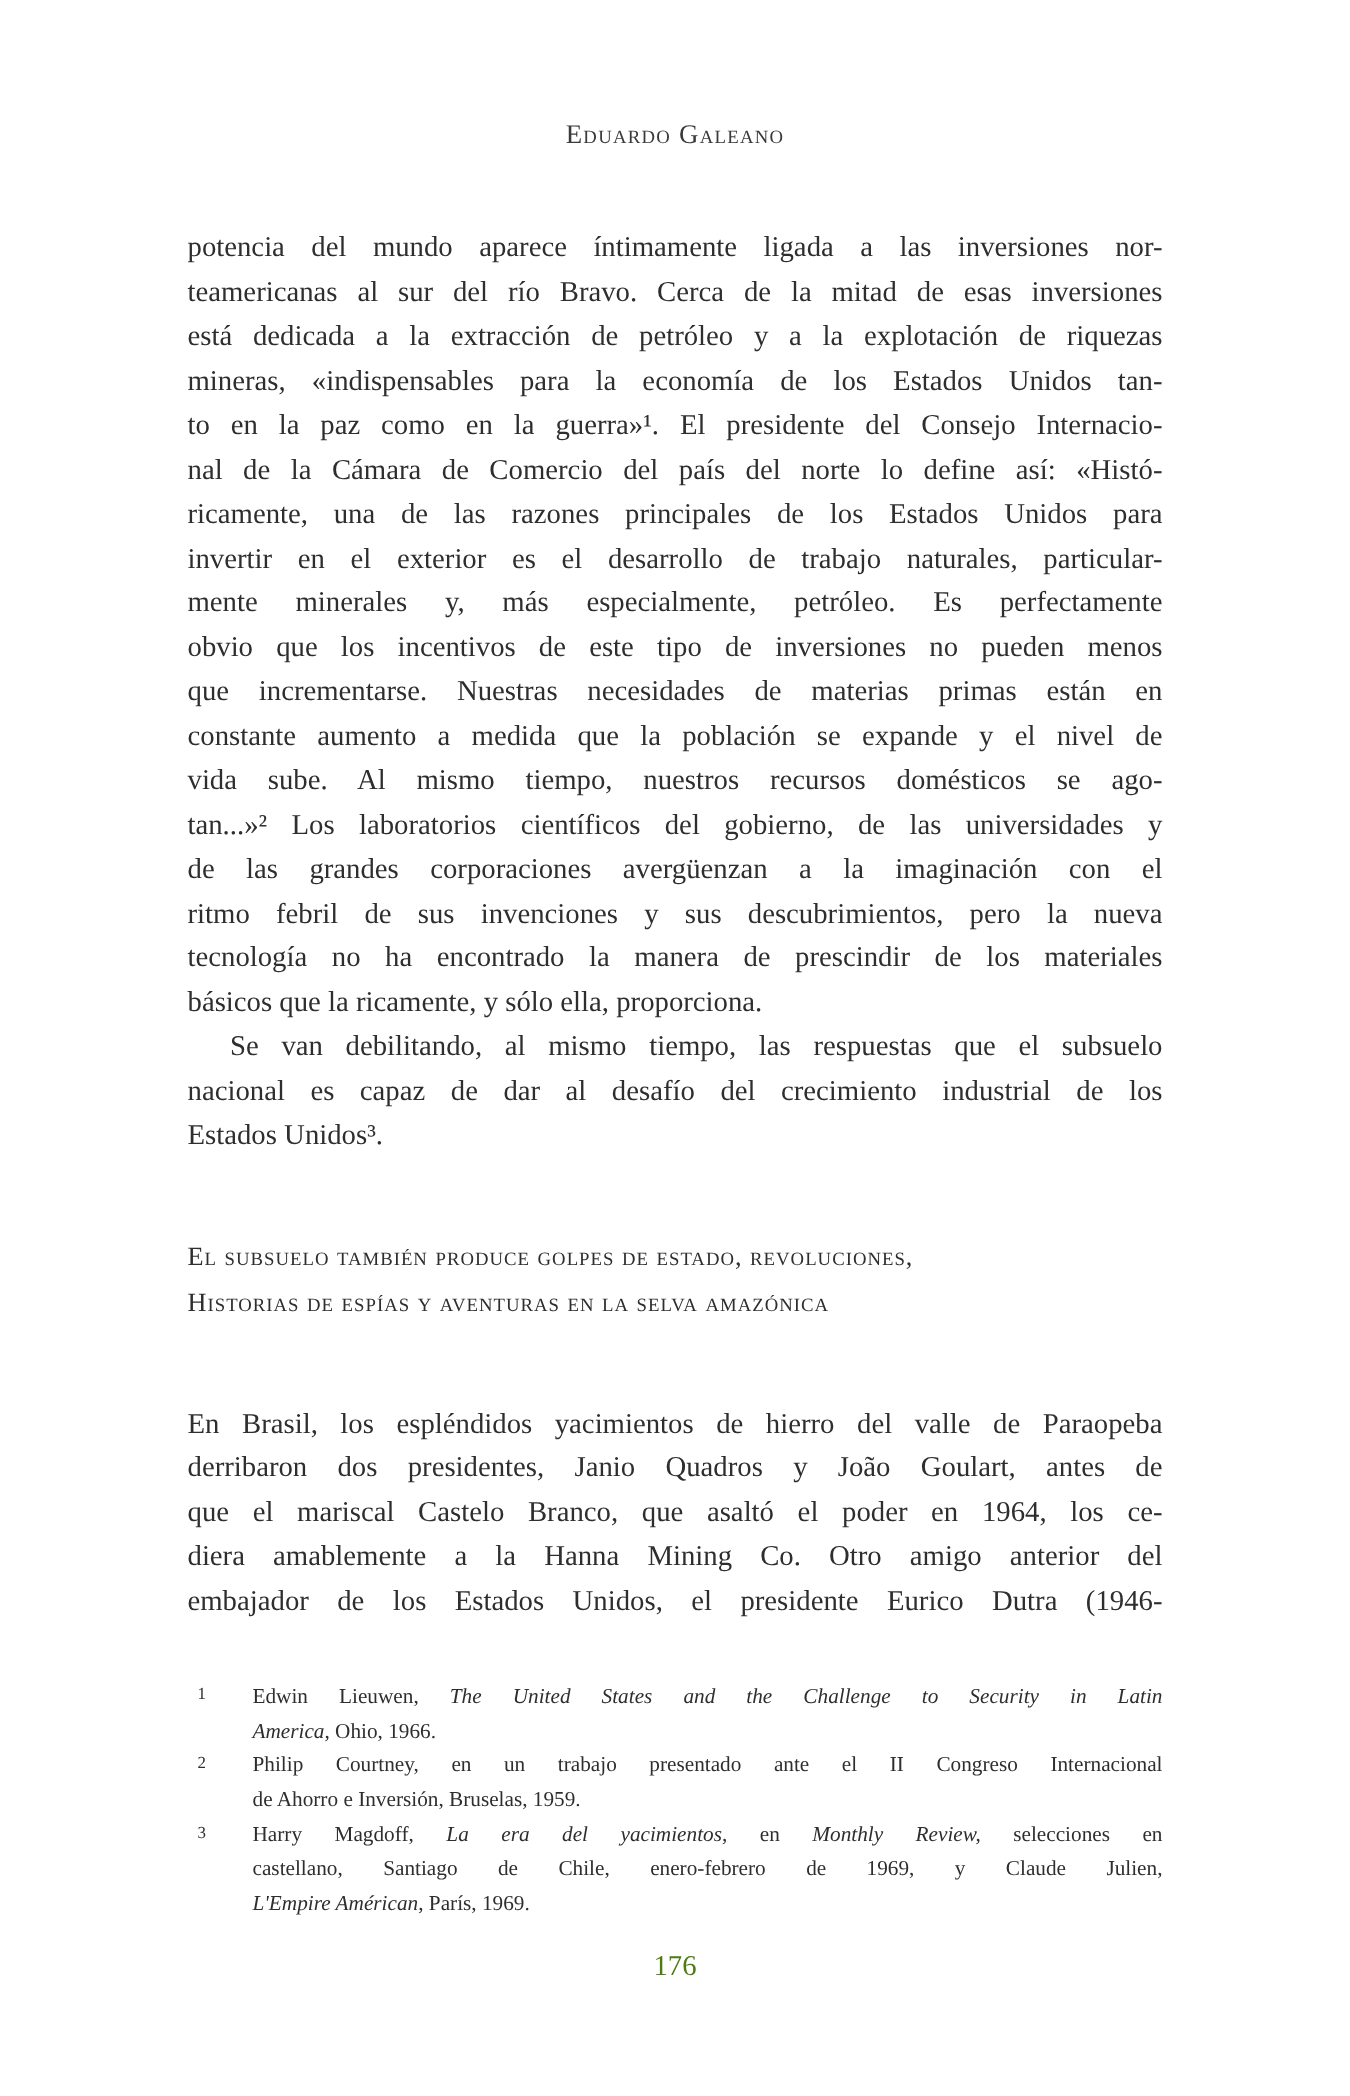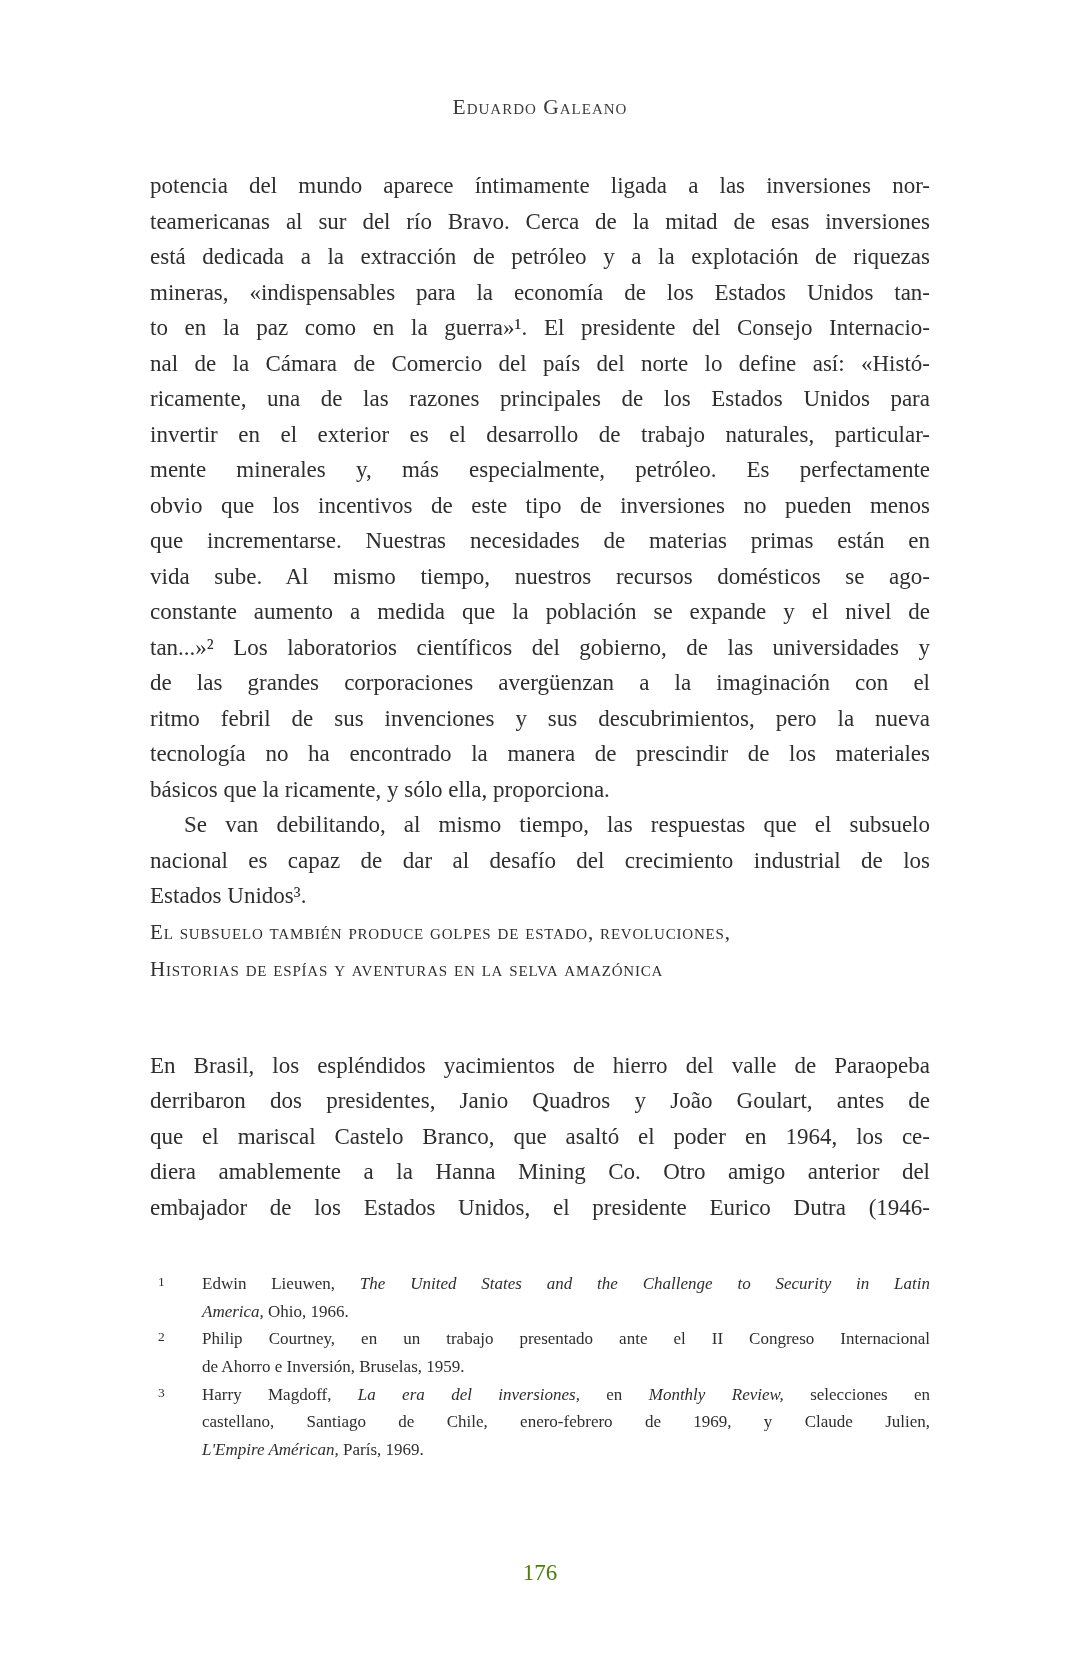--- a/index.html
+++ b/index.html
@@ -5,29 +5,29 @@
   html,body{margin:0;padding:0;background:#ffffff;}
   .page{
     position:relative;width:1080px;height:1677px;background:#ffffff;
     font-family:"Liberation Serif","DejaVu Serif",serif;color:#2e2e2e;
     overflow:hidden;
   }
   .running-head{
     position:absolute;top:95px;left:150px;width:780px;text-align:center;
     font-variant:small-caps;font-size:21.5px;letter-spacing:1px;color:#3a3a3a;
   }
-  .textblock{position:absolute;top:168px;left:150px;width:780px;}
+  .textblock{position:absolute;top:180px;left:150px;width:780px;}
   .blk{margin:0;}
   .line{
     font-size:23px;line-height:35.5px;height:35.5px;
     text-align:left;white-space:nowrap;
   }
   .line.j{text-align:justify;text-align-last:justify;white-space:normal;}
   .line.ind{padding-left:34px;}
-  .blk-heading{}
+  .blk-heading{margin-top:61px;}
   .hline{
     font-variant:small-caps;font-size:21px;line-height:37px;
     letter-spacing:0.8px;color:#2e2e2e;
   }
   .blk-heading + .blk-paragraph{margin-top:60px;}
   .blk-footnotes{margin-top:45px;}
   .fn-item{position:relative;padding-left:52px;}
   .fn-num{
     position:absolute;left:8px;top:4px;font-size:13.5px;color:#2e2e2e;
   }
@@ -51,22 +51,22 @@
         <div class="line j">teamericanas al sur del río Bravo. Cerca de la mitad de esas inversiones</div>
         <div class="line j">está dedicada a la extracción de petróleo y a la explotación de riquezas</div>
         <div class="line j">mineras, «indispensables para la economía de los Estados Unidos tan-</div>
         <div class="line j">to en la paz como en la guerra»¹. El presidente del Consejo Internacio-</div>
         <div class="line j">nal de la Cámara de Comercio del país del norte lo define así: «Histó-</div>
         <div class="line j">ricamente, una de las razones principales de los Estados Unidos para</div>
         <div class="line j">invertir en el exterior es el desarrollo de trabajo naturales, particular-</div>
         <div class="line j">mente minerales y, más especialmente, petróleo. Es perfectamente</div>
         <div class="line j">obvio que los incentivos de este tipo de inversiones no pueden menos</div>
         <div class="line j">que incrementarse. Nuestras necesidades de materias primas están en</div>
+        <div class="line j">constante aumento a medida que la población se expande y el nivel de</div>
         <div class="line j">vida sube. Al mismo tiempo, nuestros recursos domésticos se ago-</div>
-        <div class="line j">constante aumento a medida que la población se expande y el nivel de</div>
         <div class="line j">tan...»² Los laboratorios científicos del gobierno, de las universidades y</div>
         <div class="line j">de las grandes corporaciones avergüenzan a la imaginación con el</div>
         <div class="line j">ritmo febril de sus invenciones y sus descubrimientos, pero la nueva</div>
         <div class="line j">tecnología no ha encontrado la manera de prescindir de los materiales</div>
         <div class="line">básicos que la ricamente, y sólo ella, proporciona.</div>
       </div>
       <div class="blk blk-paragraph">
         <div class="line j ind">Se van debilitando, al mismo tiempo, las respuestas que el subsuelo</div>
         <div class="line j">nacional es capaz de dar al desafío del crecimiento industrial de los</div>
         <div class="line">Estados Unidos³.</div>
@@ -88,21 +88,21 @@
           <div class="fn-line j"><span>Edwin Lieuwen, </span><span class="it">The United States and the Challenge to Security in Latin</span></div>
           <div class="fn-line"><span class="it">America,</span><span> Ohio, 1966.</span></div>
         </div>
         <div class="fn-item">
           <span class="fn-num">2</span>
           <div class="fn-line j"><span>Philip Courtney, en un trabajo presentado ante el II Congreso Internacional</span></div>
           <div class="fn-line"><span>de Ahorro e Inversión, Bruselas, 1959.</span></div>
         </div>
         <div class="fn-item">
           <span class="fn-num">3</span>
-          <div class="fn-line j"><span>Harry Magdoff, </span><span class="it">La era del inversiones,</span><span> en </span><span class="it">Monthly Review,</span><span> selecciones en</span></div>
+          <div class="fn-line j"><span>Harry Magdoff, </span><span class="it">La era del yacimientos,</span><span> en </span><span class="it">Monthly Review,</span><span> selecciones en</span></div>
           <div class="fn-line j"><span>castellano, Santiago de Chile, enero-febrero de 1969, y Claude Julien,</span></div>
           <div class="fn-line"><span class="it">L'Empire Américan,</span><span> París, 1969.</span></div>
         </div>
       </div>
     </div>
 
   <div class="page-number">176</div>
 </div>
 
 </body></html>

